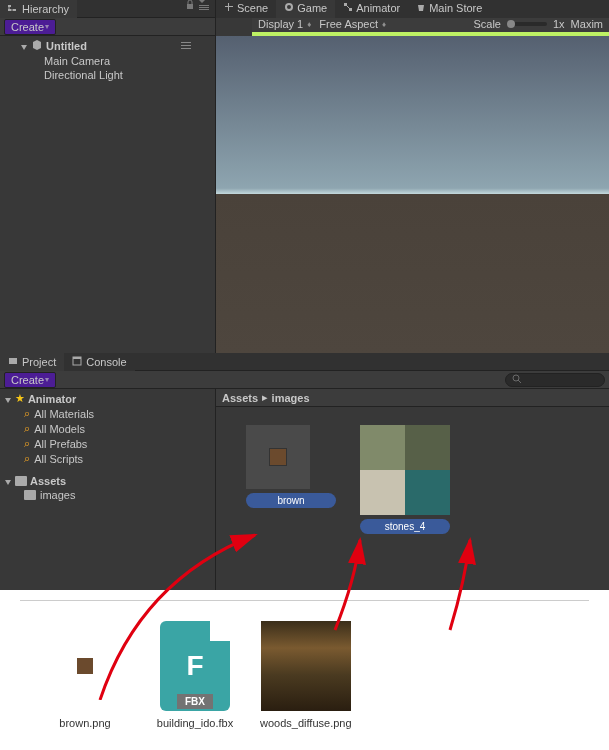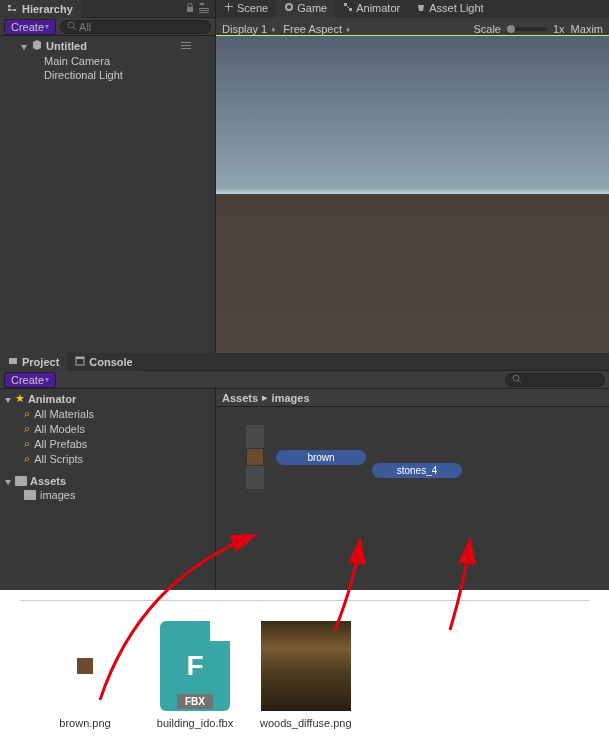--- a/index.html
+++ b/index.html
@@ -1,59 +1,59 @@
 <!DOCTYPE html>
 <html><head>
 <meta charset="utf-8">
 <style>
 *{margin:0;padding:0;box-sizing:border-box;font-family:Arial,sans-serif;font-size:11px;color:#c8c8c8;}
 body{background:#fff;width:609px;height:750px;overflow:hidden;position:relative;}
 .unity{background:#383838;width:609px;height:590px;display:flex;flex-direction:column;}
 .top-row{display:flex;height:353px;}
 .hierarchy-panel{width:216px;display:flex;flex-direction:column;border-right:1px solid #222;}
-.panel-tab-row{background:#313131;height:18px;display:flex;align-items:center;border-bottom:1px solid #222;font-weight:bold;}
+.panel-tab-row{background:#313131;height:18px;display:flex;border-bottom:1px solid #222;}
 .tab{background:#383838;padding:2px 8px;display:flex;align-items:center;gap:4px;height:18px;}
 .tab.inactive{background:#313131;}
 .tab-icon{width:10px;height:10px;display:inline-block;}
 .tab-lock{margin-left:auto;margin-right:4px;opacity:.6;}
 .hamburger{width:12px;opacity:.6;margin-right:4px;}
 .toolbar{background:#3c3c3c;height:18px;display:flex;align-items:center;padding:0 4px;gap:4px;border-bottom:1px solid #222;}
 .create-btn{background:#4c1d95;border:1px solid #222;padding:1px 6px;border-radius:2px;display:flex;align-items:center;gap:1px;}
 .search-box{flex:1;background:#2a2a2a;border:1px solid #222;border-radius:8px;height:14px;padding:0 6px;display:flex;align-items:center;}
 .search-icon{opacity:.5;}
 .tree{padding:2px 16px;}
 .tree-item{padding:1px 4px;display:flex;align-items:center;gap:3px;}
 .tree-item.scene{font-weight:bold;}
 .tree-child{padding-left:28px;}
 .foldout{width:8px;height:8px;}
 .game-panel{flex:1;display:flex;flex-direction:column;}
 .game-tabs{background:#313131;height:18px;display:flex;align-items:center;}
 .game-tab{padding:2px 8px;display:flex;gap:3px;height:18px;}
 .game-tab.active{background:#383838;}
-.game-toolbar{background:#3c3c3c;height:18px;display:flex;align-items:flex-end;padding:0 6px;gap:8px;border-bottom:1px solid #bef264;}
+.game-toolbar{background:#3c3c3c;height:18px;display:flex;align-items:flex-start;padding:0 6px;gap:8px;border-bottom:4px solid #bef264;margin-left:36px;}
 .dropdown{display:flex;align-items:center;gap:4px;}
 .dd-arrow{opacity:.6;font-size:8px;}
 .scale-slider{width:40px;height:4px;background:#2a2a2a;border-radius:2px;position:relative;}
 .scale-thumb{width:8px;height:8px;background:#888;border-radius:50%;position:absolute;left:0;top:-2px;}
 .game-view{flex:1;background:linear-gradient(to bottom,#556070 0%,#8ea5b0 48%,#c8dde0 50%,#4a423a 50%,#4e463e 100%);}
 .bottom-row{flex:1;display:flex;flex-direction:column;}
 .project-panel{flex:1;display:flex;flex-direction:column;}
 .project-body{flex:1;display:flex;}
 .project-tree{width:216px;border-right:1px solid #222;padding:2px 0;}
 .fav-header{display:flex;align-items:center;gap:3px;padding:1px 4px;}
 .star{color:#f5c518;}
 .fav-item{padding:1px 4px 1px 24px;display:flex;align-items:center;gap:4px;}
 .mag{color:#f5a623;}
 .assets-header{display:flex;align-items:center;gap:3px;padding:1px 4px;margin-top:8px;}
 .folder-icon{width:12px;height:10px;background:#aaa;border-radius:1px;display:inline-block;}
 .asset-child{padding:1px 4px 1px 24px;display:flex;align-items:center;gap:4px;}
 .project-content{flex:1;display:flex;flex-direction:column;}
 .breadcrumb{background:#3c3c3c;height:18px;display:flex;align-items:center;padding:0 6px;gap:4px;border-bottom:1px solid #222;}
 .asset-grid{flex:1;padding:18px 30px;display:flex;gap:24px;align-items:flex-start;}
-.asset-item{display:flex;flex-direction:row;align-items:center;gap:12px;width:90px;}
+.asset-item{display:flex;flex-direction:column;align-items:flex-start;gap:4px;width:90px;}
 .asset-thumb{width:64px;height:64px;background:#4a4a4a;display:flex;align-items:center;justify-content:center;}
 .asset-thumb.brown-sw{width:64px;height:64px;display:flex;align-items:center;justify-content:center;}
 .brown-chip{width:18px;height:18px;background:#6b4a2d;border:1px solid #333;}
 .stones-thumb{display:grid;grid-template-columns:1fr 1fr;grid-template-rows:1fr 1fr;width:90px;height:90px;}
 .st1{background:#808a6a;}
 .st2{background:#576048;}
 .st3{background:#c8c2b0;}
 .st4{background:#2a6a6a;}
 .woods-thumb{width:90px;height:90px;background:linear-gradient(to bottom,#3a2e1a 0%,#7a5a30 30%,#4a3a20 60%,#2a1e10 100%);}
 .asset-label{background:#3a5a9a;color:#fff;padding:2px 8px;border-radius:8px;font-size:10px;min-width:90px;text-align:center;}
@@ -104,29 +104,20 @@
               <rect x="0" y="7" width="10" height="1" fill="#aaa"></rect>
               <rect x="0" y="9" width="10" height="1" fill="#aaa"></rect>
             </svg>
         </span>
       </div>
       <div class="toolbar">
         <div class="create-btn">
           <span>Create</span>
           <span class="dd-arrow">▾</span>
         </div>
-        <div class="search-box">
-          <span class="search-icon">
-            <svg width="10" height="10" viewBox="0 0 10 10">
-                <circle cx="4" cy="4" r="3" stroke="#aaa" fill="none"></circle>
-                <line x1="6" y1="6" x2="9" y2="9" stroke="#aaa"></line>
-              </svg>
-          </span>
-          <span style="opacity:.5;margin-left:2px;">All</span>
-        </div>
       </div>
       <div class="tree">
         <div class="tree-item scene">
           <span class="foldout">
             <svg width="8" height="8" viewBox="0 0 8 8">
                 <path d="M1 1 L7 1 L4 6 Z" fill="#aaa"></path>
               </svg>
           </span>
           <span>
             <svg width="12" height="12" viewBox="0 0 12 12">
@@ -172,21 +163,21 @@
                 <rect x="1" y="1" width="3" height="3" fill="#aaa"></rect>
                 <rect x="6" y="6" width="3" height="3" fill="#aaa"></rect>
                 <line x1="4" y1="4" x2="6" y2="6" stroke="#aaa"></line>
               </svg></span>
           <span>Animator</span>
         </div>
         <div class="game-tab">
           <span><svg width="10" height="10">
                 <path d="M2 3 L8 3 L7 9 L3 9 Z" fill="#aaa"></path>
               </svg></span>
-          <span>Asset Light</span>
+          <span>Main Store</span>
         </div>
       </div>
       <div class="game-toolbar">
         <div class="dropdown">
           <span>Display 1</span>
           <span class="dd-arrow">♦</span>
         </div>
         <div class="dropdown">
           <span>Free Aspect</span>
           <span class="dd-arrow">♦</span>

